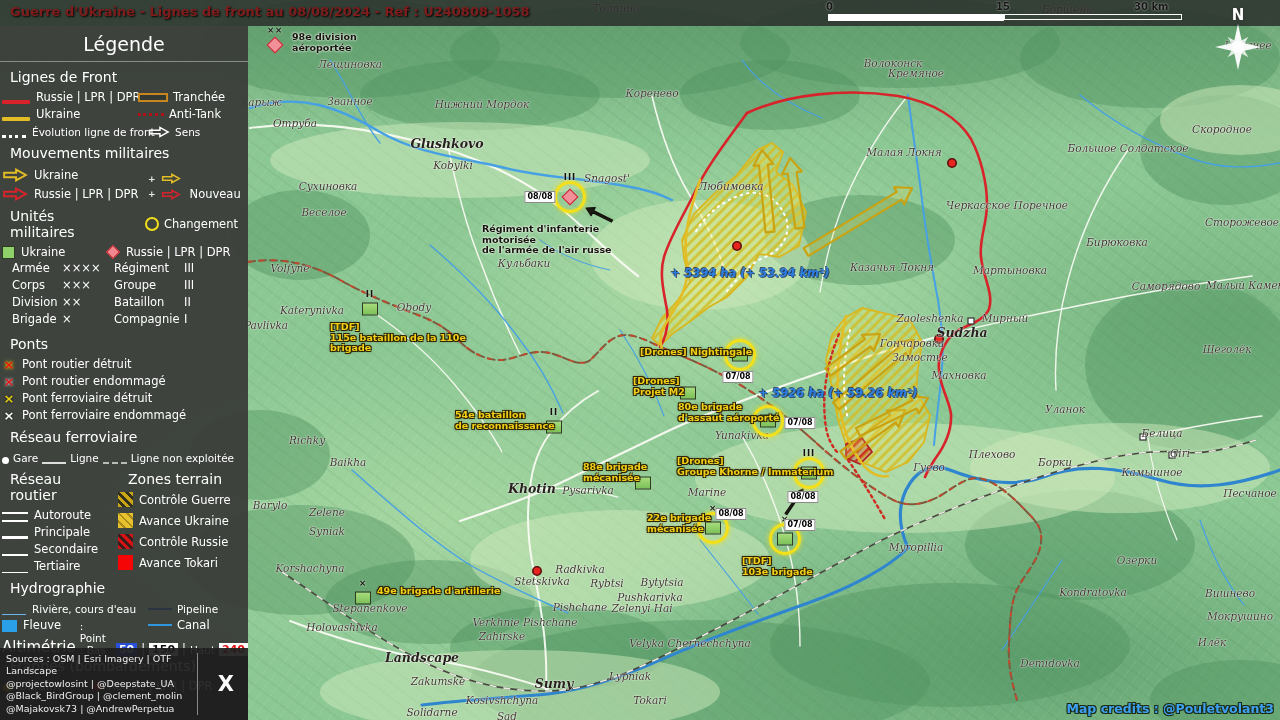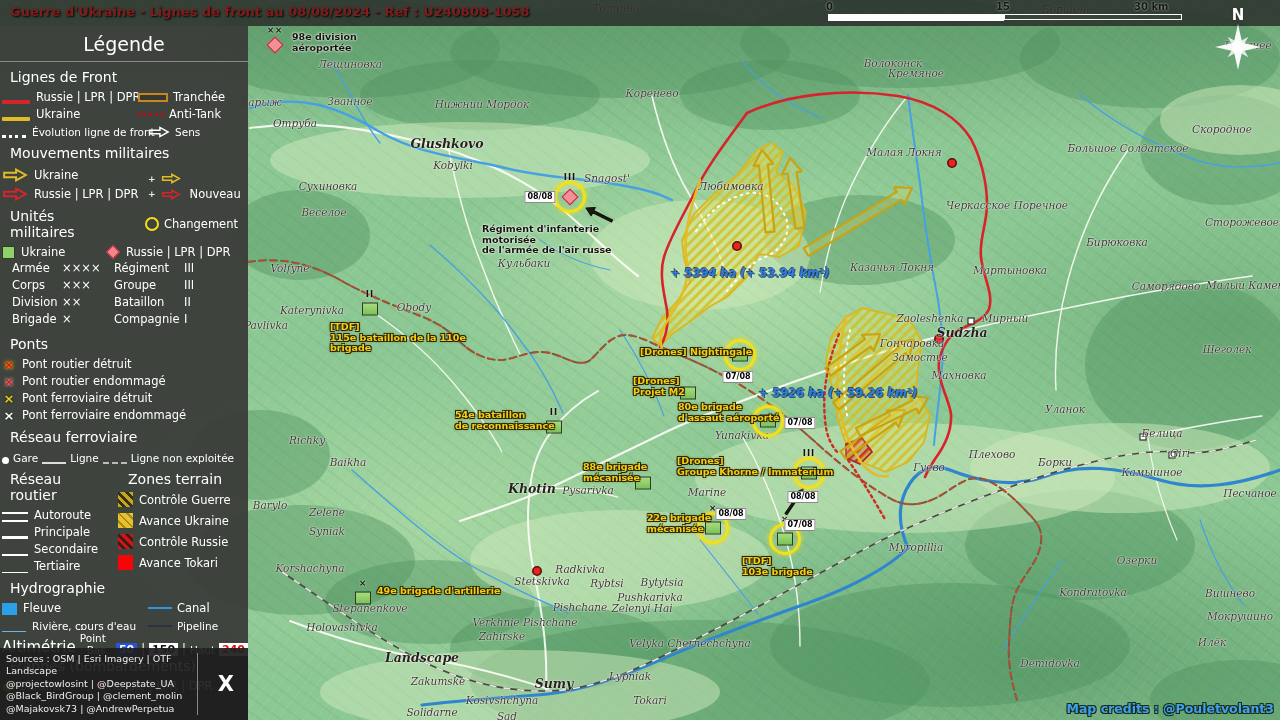--- a/index.html
+++ b/index.html
@@ -530,34 +530,34 @@
             <span>Contrôle Russie</span>
           </div>
         <div class="zrow">
             <span class="zbox z4"></span>
             <span>Avance Tokari</span>
           </div>
       </div>
     </div>
 
     <div class="sec">Hydrographie</div>
-    <div class="lrow">
-      <span class="sw-fl"></span>
-      <span>Fleuve</span>
-      <span class="c2b">
-          <span class="sw-canal"></span>
-        <span>Canal</span>
-        </span>
-    </div>
     <div class="lrow tight">
       <span class="sw-riv"></span>
       <span>Rivière, cours d'eau</span>
       <span class="c2b">
           <span class="sw-pipe"></span>
         <span>Pipeline</span>
+        </span>
+    </div>
+    <div class="lrow">
+      <span class="sw-fl"></span>
+      <span>Fleuve</span>
+      <span class="c2b">
+          <span class="sw-canal"></span>
+        <span>Canal</span>
         </span>
     </div>
 
     <div class="lrow" style="height:24px;gap:4px;">
       <span style="font-size:15px;">Altimétrie</span>
       <span class="tight">: Point : Bas</span>
       <span class="chip lo">50</span>
       <span>|</span>
       <span class="chip mi">150</span>
       <span>|</span>

